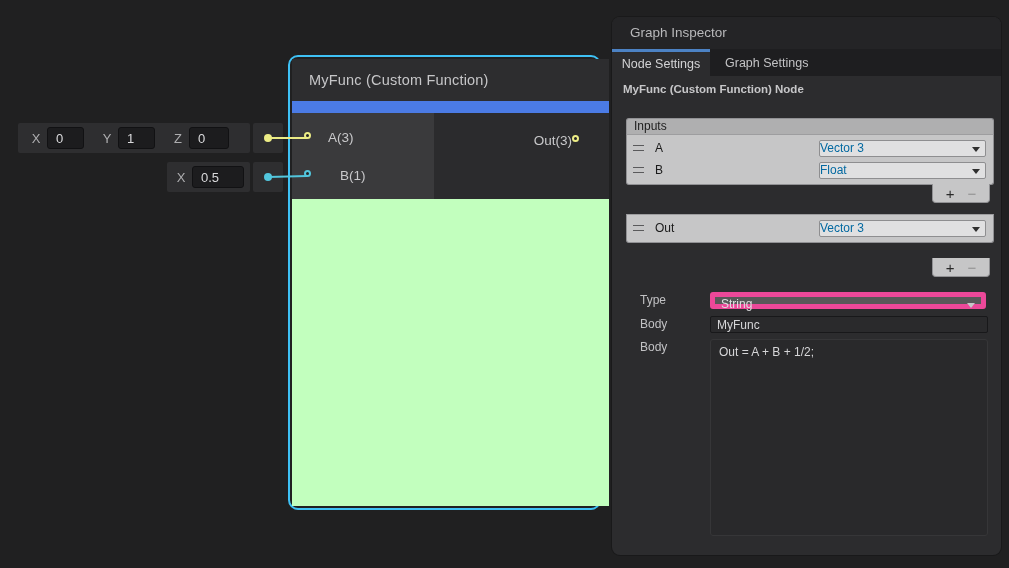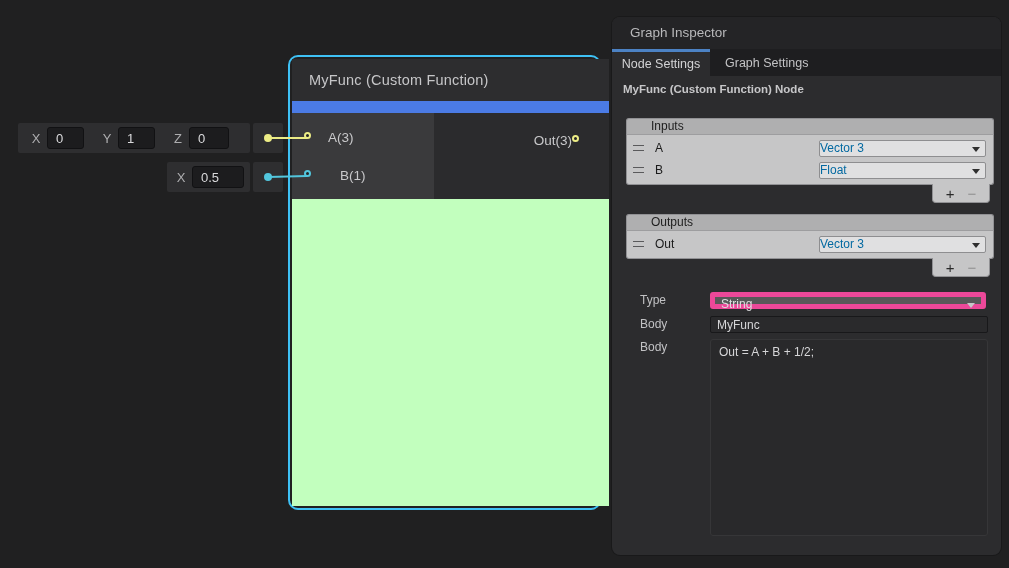--- a/index.html
+++ b/index.html
@@ -79,21 +79,21 @@
     width:98px; justify-content:center; padding:0;text-align:right;
   }
   .inspector-content { position:relative; height:479px; }
   .inspector-heading {
     position:absolute; left:11px; top:7px; font-size:11.5px; font-weight:bold; color:#C7C7C9;
   }
 
   .relist { position:absolute; left:14px; width:368px; border-radius:3px; }
   .relist-header {
     height:16px; background:#AFAFB0; border:1px solid #919194; border-bottom:none;
-    border-radius:3px 3px 0 0; font-size:12px; color:#1D1D1D; padding-left:24px; line-height:15px;
+    border-radius:3px 3px 0 0; font-size:12px; color:#1D1D1D; padding-left:7px; line-height:15px;
   }
   .relist-body {
     background:#C6C6C7; border:1px solid #919194; border-top:1px solid #9d9d9f;
     border-radius:0 0 3px 3px; padding-top:2px; padding-bottom:3px;
   }
   .relist-row { height:22px; position:relative; display:flex; align-items:center; padding-left:6px; }
   .drag-handle {
     width:11px; height:6px; border-top:1.5px solid #5A5A5C; border-bottom:1.5px solid #5A5A5C;
   }
   .relist-row .row-name { margin-left:11px; font-size:12px; color:#1A1A1A; }
@@ -214,21 +214,20 @@
           </div>
         </div>
       </div>
     </div>
     <div class="relist-footer" style="top:108px;">
       <span class="btn-add">+</span>
       <span class="btn-remove">−</span>
     </div>
 
     <div class="relist" style="top:138px;">
-      <div class="relist-header">Outputs</div>
       <div class="relist-body">
         <div class="relist-row">
           <span class="drag-handle"></span>
           <span class="row-name">Out</span>
           <div class="light-dropdown">
             <span>Vector 3</span>
             <span class="arrow-dark"></span>
           </div>
         </div>
       </div>

